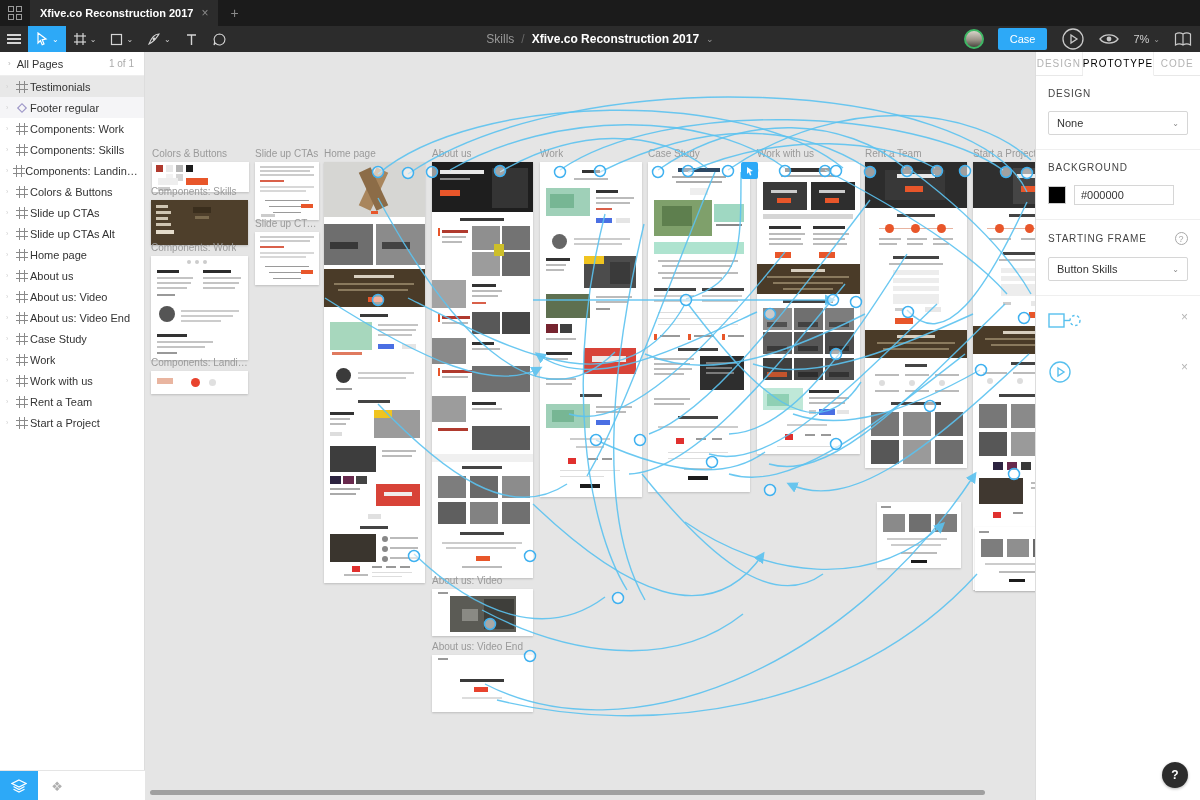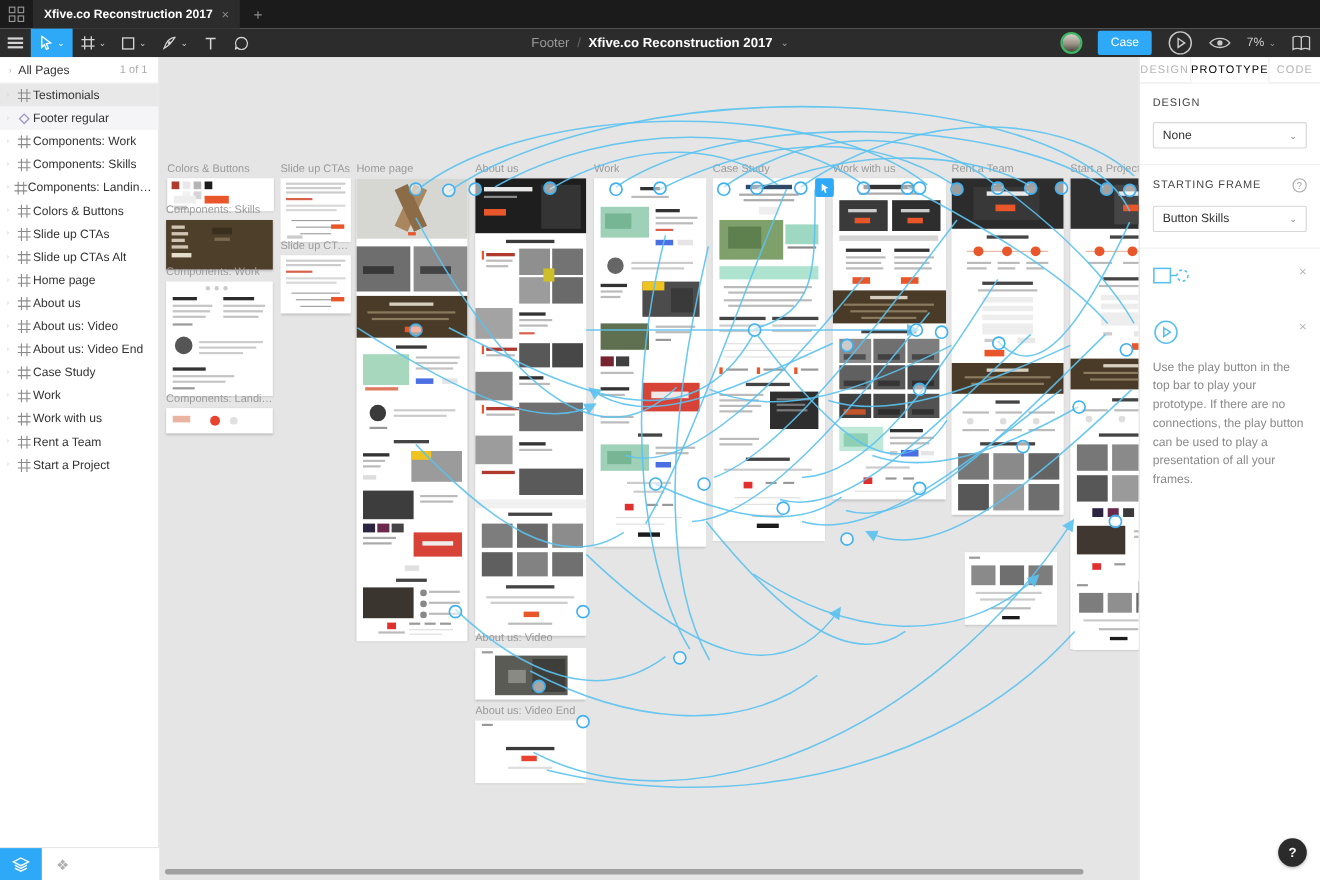--- a/index.html
+++ b/index.html
@@ -146,21 +146,21 @@
           <path d="M2 2 H11 M6.5 2 V12" stroke="#d5d5d5" stroke-width="1.4" fill="none"></path>
         </svg>
     </div>
     <div class="tool">
       <svg width="15" height="15" viewBox="0 0 15 15">
           <path d="M7.5 2 A5.5 5.5 0 1 1 3.4 11.2 L2 13 L2.6 9.8 A5.5 5.5 0 0 1 7.5 2 Z" fill="none" stroke="#d5d5d5" stroke-width="1.1"></path>
         </svg>
     </div>
   </div>
   <div class="crumb">
-    <span class="root">Footer</span>
+    <span class="root">Skills</span>
     <span class="sep">/</span>
     <span class="doc">Xfive.co Reconstruction 2017</span>
     <span class="caret">⌄</span>
   </div>
 </div>
 <div class="right-tools">
   <div class="avatar"></div>
   <button class="share-btn">Case</button>
   <svg width="24" height="24" viewBox="0 0 24 24">
       <circle cx="12" cy="12" r="10" fill="none" stroke="#c9c9c9" stroke-width="1.3"></circle>
@@ -1019,20 +1019,27 @@
   </div>
 
   <div class="sect">
     <div class="sect-label">DESIGN</div>
     <div class="select">
       <span>None</span>
       <span class="caret">⌄</span>
     </div>
   </div>
 
+  <div class="sect">
+    <div class="sect-label">BACKGROUND</div>
+    <div class="bg-row">
+      <div class="swatch" id="bg-swatch" style="background: rgb(0, 0, 0);"></div>
+      <input class="hex-input" value="#000000" style="">
+    </div>
+  </div>
 
   <div class="sect">
     <div class="sect-label">
       <span>STARTING FRAME</span>
       <span class="q">?</span>
     </div>
     <div class="select">
       <span>Button Skills</span>
       <span class="caret">⌄</span>
     </div>
@@ -1050,17 +1057,16 @@
   </div>
 
   <div class="tip">
     <div class="tip-head">
       <svg width="24" height="24" viewBox="0 0 24 24">
         <circle cx="12" cy="12" r="10" fill="none" stroke="#58c0ee" stroke-width="1.4"></circle>
         <path d="M10 8 L16 12 L10 16 Z" fill="none" stroke="#58c0ee" stroke-width="1.4"></path>
       </svg>
       <span class="tip-close">×</span>
     </div>
-    <div class="tip-text">Use the play button in the top bar to play your prototype. If there are no connections, the play button can be used to play a presentation of all your frames.</div>
   </div>
 </div>
 
 <div class="help-fab">?</div>
 
 </body></html>

